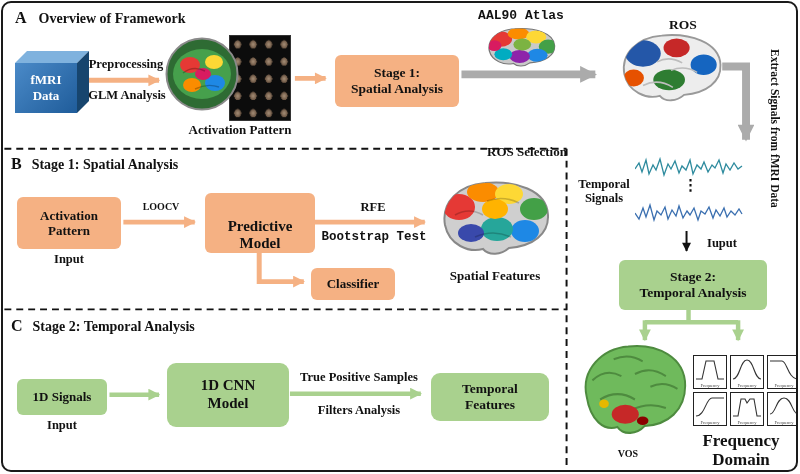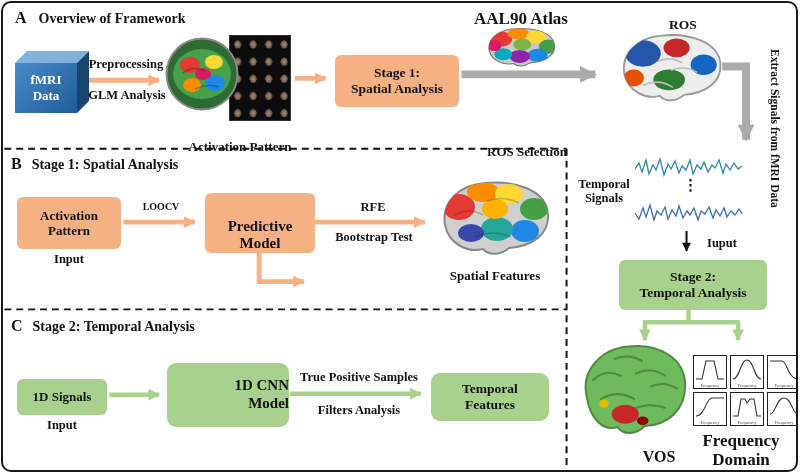--- a/index.html
+++ b/index.html
@@ -116,28 +116,28 @@
     <circle cx="37" cy="37" r="35.5" fill="#2e6b33" stroke="#8a8a8a" stroke-width="2"></circle>
     <ellipse cx="37" cy="37" rx="29" ry="25" fill="#46a04c"></ellipse>
     <ellipse cx="25" cy="28" rx="10" ry="8" fill="#e53935"></ellipse>
     <ellipse cx="49" cy="25" rx="9" ry="7" fill="#fdd835"></ellipse>
     <ellipse cx="50" cy="46" rx="10" ry="8" fill="#1e88e5"></ellipse>
     <ellipse cx="27" cy="48" rx="9" ry="7" fill="#fb8c00"></ellipse>
     <ellipse cx="38" cy="37" rx="8" ry="6" fill="#d81b60"></ellipse>
     <path d="M18,36 Q28,28 40,34 M30,52 Q42,46 54,50" fill="none" stroke="rgba(0,0,0,0.25)" stroke-width="1.4"></path>
   </svg>
 
-  <div class="lbl" style="left:168px; top:137px; width:138px; font-size:13px;">Activation Pattern</div>
+  <div class="lbl" style="left:168px; top:120px; width:138px; font-size:13px;">Activation Pattern</div>
 
   <div class="box orange" style="left:332px; top:52px; width:124px; height:52px; border-radius:6px; font-size:13.5px;">
     <span>Stage 1:</span>
     <span>Spatial Analysis</span>
   </div>
 
-  <div class="lbl" style="left:466px; top:6px; width:104px; font-size:17px;">AAL90 Atlas</div>
+  <div class="lbl" style="left:466px; top:6px; width:104px; font-size:13px;font-family:Liberation Mono, monospace;">AAL90 Atlas</div>
 
   <svg class="abs" style="left:480px; top:22px;" width="76" height="46" viewBox="0 0 120 85" preserveAspectRatio="none">
     <defs>
         <clipPath id="clipA">
           <path d="M10,48 C6,26 24,9 50,7 C80,4 112,14 113,38 C114,56 98,68 74,70 C66,77 54,78 48,71 C34,75 14,67 10,48 Z"></path>
         </clipPath>
       </defs>
     <path d="M10,48 C6,26 24,9 50,7 C80,4 112,14 113,38 C114,56 98,68 74,70 C66,77 54,78 48,71 C34,75 14,67 10,48 Z" fill="#c9c9c9" stroke="#777" stroke-width="2"></path>
     <g clip-path="url(#clipA)">
       <ellipse cx="28" cy="26" rx="18" ry="14" fill="#e53935"></ellipse>
@@ -205,21 +205,21 @@
       </defs>
     <path d="M12,55 C6,30 28,10 55,8 C85,5 114,18 114,45 C114,68 96,82 72,83 C64,91 50,92 44,84 C30,88 16,78 12,55 Z" fill="#6fba5c" stroke="#4e8b3f" stroke-width="2"></path>
     <g clip-path="url(#clipV)">
       <path d="M18,40 Q32,28 48,36 M40,20 Q56,14 70,22 M62,34 Q78,26 94,36 M26,58 Q44,48 62,58 M58,68 Q76,60 94,66 M78,46 Q92,40 106,48" fill="none" stroke="#4e8b3f" stroke-width="2"></path>
       <ellipse cx="52" cy="72" rx="14" ry="9" fill="#c62828"></ellipse>
       <ellipse cx="70" cy="78" rx="6" ry="4" fill="#8b0000"></ellipse>
       <ellipse cx="30" cy="62" rx="5" ry="4" fill="#e6b800"></ellipse>
     </g>
   </svg>
 
-  <div class="lbl" style="left:621px; top:445px; width:70px; font-size:16px;">VOS</div>
+  <div class="lbl" style="left:590px; top:445px; width:70px; font-size:10px;">VOS</div>
 
   <div class="freq-grid">
     <svg class="mini" width="34" height="34" viewBox="0 0 34 34">
       <rect x="0.5" y="0.5" width="33" height="33"></rect>
         <path d="M3,24 L9,24 L13,6 L21,6 L25,24 L31,24"></path>
       <text x="17" y="31.5" text-anchor="middle">Frequency</text>
     </svg>
     <svg class="mini" width="34" height="34" viewBox="0 0 34 34">
       <rect x="0.5" y="0.5" width="33" height="33"></rect>
         <path d="M3,24 C10,24 10,5 17,5 C24,5 24,24 31,24"></path>
@@ -264,22 +264,25 @@
   <div class="lbl" style="left:14px; top:249px; width:104px; font-size:12.5px;">Input</div>
 
   <div class="lbl" style="left:118px; top:198px; width:80px; font-size:10px;">LOOCV</div>
 
   <div class="box orange" style="left:202px; top:190px; width:110px; height:60px; border-radius:6px; font-size:15px;justify-content:flex-end;">
     <span>Predictive</span>
     <span>Model</span>
   </div>
 
   <div class="lbl" style="left:330px; top:197px; width:80px; font-size:12.5px;">RFE</div>
-  <div class="lbl" style="left:316px; top:227px; width:110px; font-size:12.5px;">Bootstrap Test</div>
-
+  <div class="lbl" style="left:316px; top:227px; width:110px; font-size:12.5px;font-family:Liberation Mono, monospace;">Bootstrap Test</div>
+
+  <div class="box orange" style="left:308px; top:265px; width:84px; height:32px; border-radius:6px; font-size:13px;">
+    <span>Classifier</span>
+  </div>
 
   <svg class="abs" style="left:432px; top:172px;" width="120" height="90" viewBox="0 0 120 90" preserveAspectRatio="none">
     <defs>
         <clipPath id="clipS">
           <path d="M10,50 C6,27 24,10 50,8 C80,5 112,15 113,40 C114,59 98,71 74,73 C66,80 54,81 48,74 C34,78 14,70 10,50 Z"></path>
         </clipPath>
       </defs>
     <path d="M10,50 C6,27 24,10 50,8 C80,5 112,15 113,40 C114,59 98,71 74,73 C66,80 54,81 48,74 C34,78 14,70 10,50 Z" fill="#cfcfcf" stroke="#888" stroke-width="2"></path>
     <g clip-path="url(#clipS)">
       <ellipse cx="24" cy="32" rx="16" ry="13" fill="#e53935"></ellipse>
@@ -299,21 +302,21 @@
   <div class="ptitle" style="left:8px; top:314px; gap:10px;">
     <span class="tag">C</span>
     <span class="ttl">Stage 2: Temporal Analysis</span>
   </div>
 
   <div class="box green" style="left:14px; top:376px; width:90px; height:36px; border-radius:6px; font-size:13px;">
     <span>1D Signals</span>
   </div>
   <div class="lbl" style="left:14px; top:415px; width:90px; font-size:12.5px;">Input</div>
 
-  <div class="box green" style="left:164px; top:360px; width:122px; height:64px; border-radius:9px; font-size:15px;align-items:flex-end;">
+  <div class="box green" style="left:164px; top:360px; width:122px; height:64px; border-radius:9px; font-size:15px;">
     <span>1D CNN</span>
     <span>Model</span>
   </div>
 
   <div class="lbl" style="left:286px; top:367px; width:140px; font-size:12.5px;">True Positive Samples</div>
   <div class="lbl" style="left:294px; top:400px; width:124px; font-size:12.5px;">Filters Analysis</div>
 
   <div class="box green" style="left:428px; top:370px; width:118px; height:48px; border-radius:9px; font-size:13.5px;">
     <span>Temporal</span>
     <span>Features</span>

